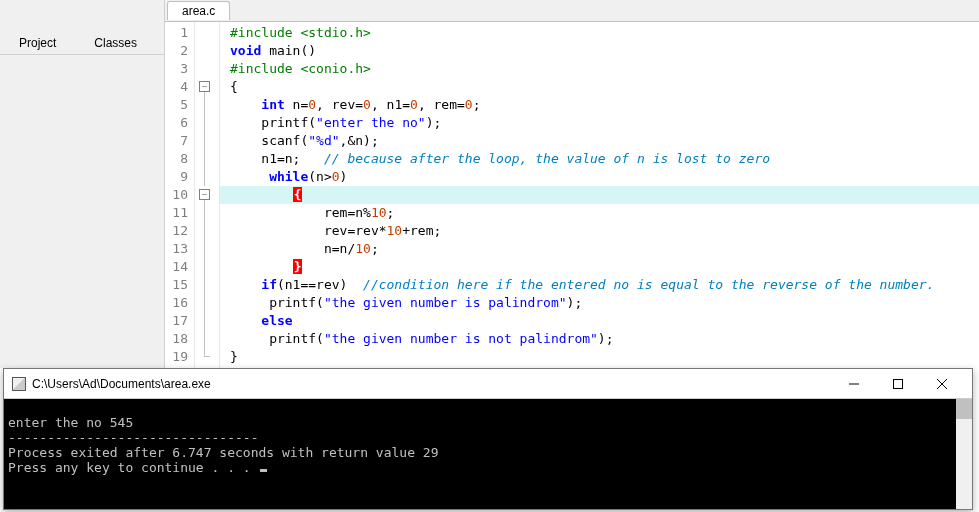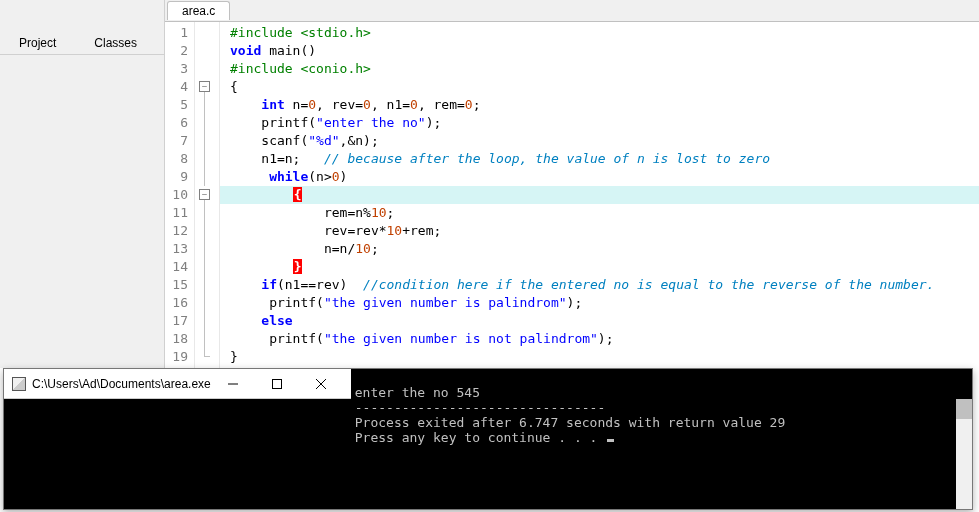--- a/index.html
+++ b/index.html
@@ -22,21 +22,21 @@
 .code { flex: 1; padding-top: 2px; }
 .code-line { height: 18px; line-height: 18px; white-space: pre; padding-left: 10px; }
 .hl { background: #d6f5f5; }
 .kw { color: #0000FF; font-weight: bold; }
 .pp { color: #008000; font-weight: normal; }
 .num { color: #C04000; }
 .str { color: #0000FF; }
 .cmt { color: #0080C0; font-style: italic; }
 .brace-match { background: #FF0000; color: #FFFFFF; font-weight: bold; padding: 0 1px; }
 .fn { color: #000; }
-.console-frame { position: absolute; left: 3px; top: 368px; width: 970px; height: 142px; border: 1px solid #777; background: #000; display: flex; flex-direction: row; box-shadow: 0 3px 8px rgba(0,0,0,0.3); }
+.console-frame { position: absolute; left: 3px; top: 368px; width: 970px; height: 142px; border: 1px solid #777; background: #000; display: flex; flex-direction: column; box-shadow: 0 3px 8px rgba(0,0,0,0.3); }
 .titlebar { height: 30px; background: #fff; color: #000; display: flex; align-items: center; padding: 0 8px; font-size: 12px; border-bottom: 1px solid #ccc; }
 .tb-icon { width: 14px; height: 14px; border: 1px solid #555; margin-right: 6px; background: linear-gradient(135deg,#f0f0f0 50%,#ccc 50%); }
 .tb-title { flex: 1; }
 .tb-btns { display: flex; gap: 0; }
 .tb-btn { width: 44px; height: 28px; display: flex; align-items: center; justify-content: center; font-size: 13px; font-family: "Segoe UI"; }
 .tb-btn svg { stroke: #000; }
 .console-body { flex: 1; background: #000; color: #C0C0C0; font-family: Consolas, monospace; font-size: 13px; padding: 16px 4px; white-space: pre; position: relative; }
 .cursor { display: inline-block; width: 7px; height: 3px; background: #C0C0C0; vertical-align: baseline; margin-left: 2px; }
 .scrollbar-v { position: absolute; right: 0; top: 30px; bottom: 0; width: 16px; background: #f0f0f0; }
 .scroll-thumb { background: #c0c0c0; width: 100%; height: 20px; }

